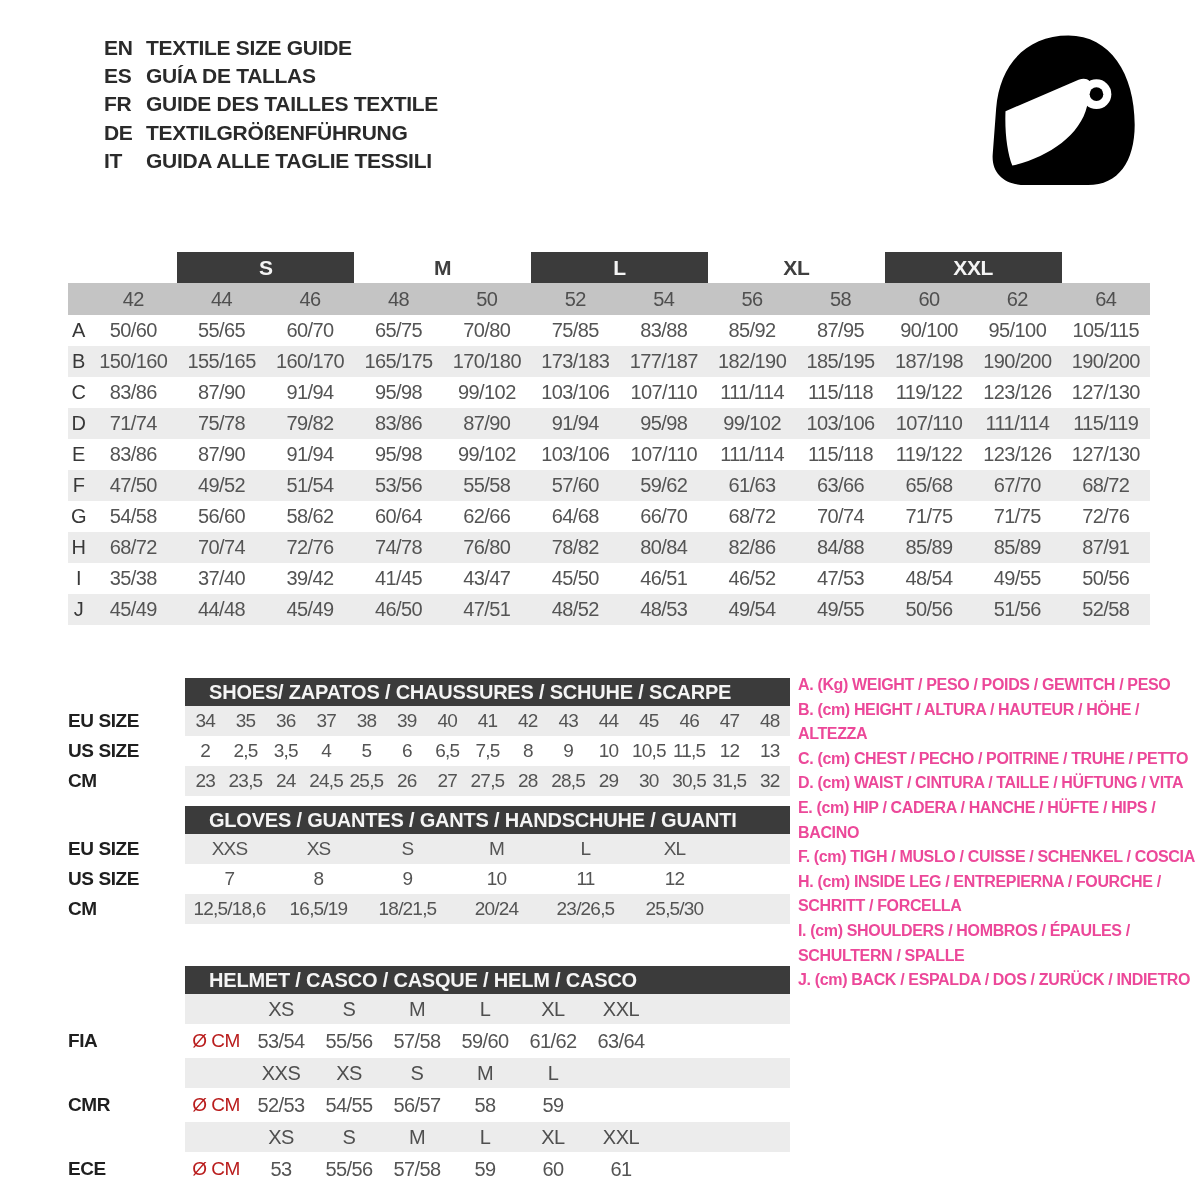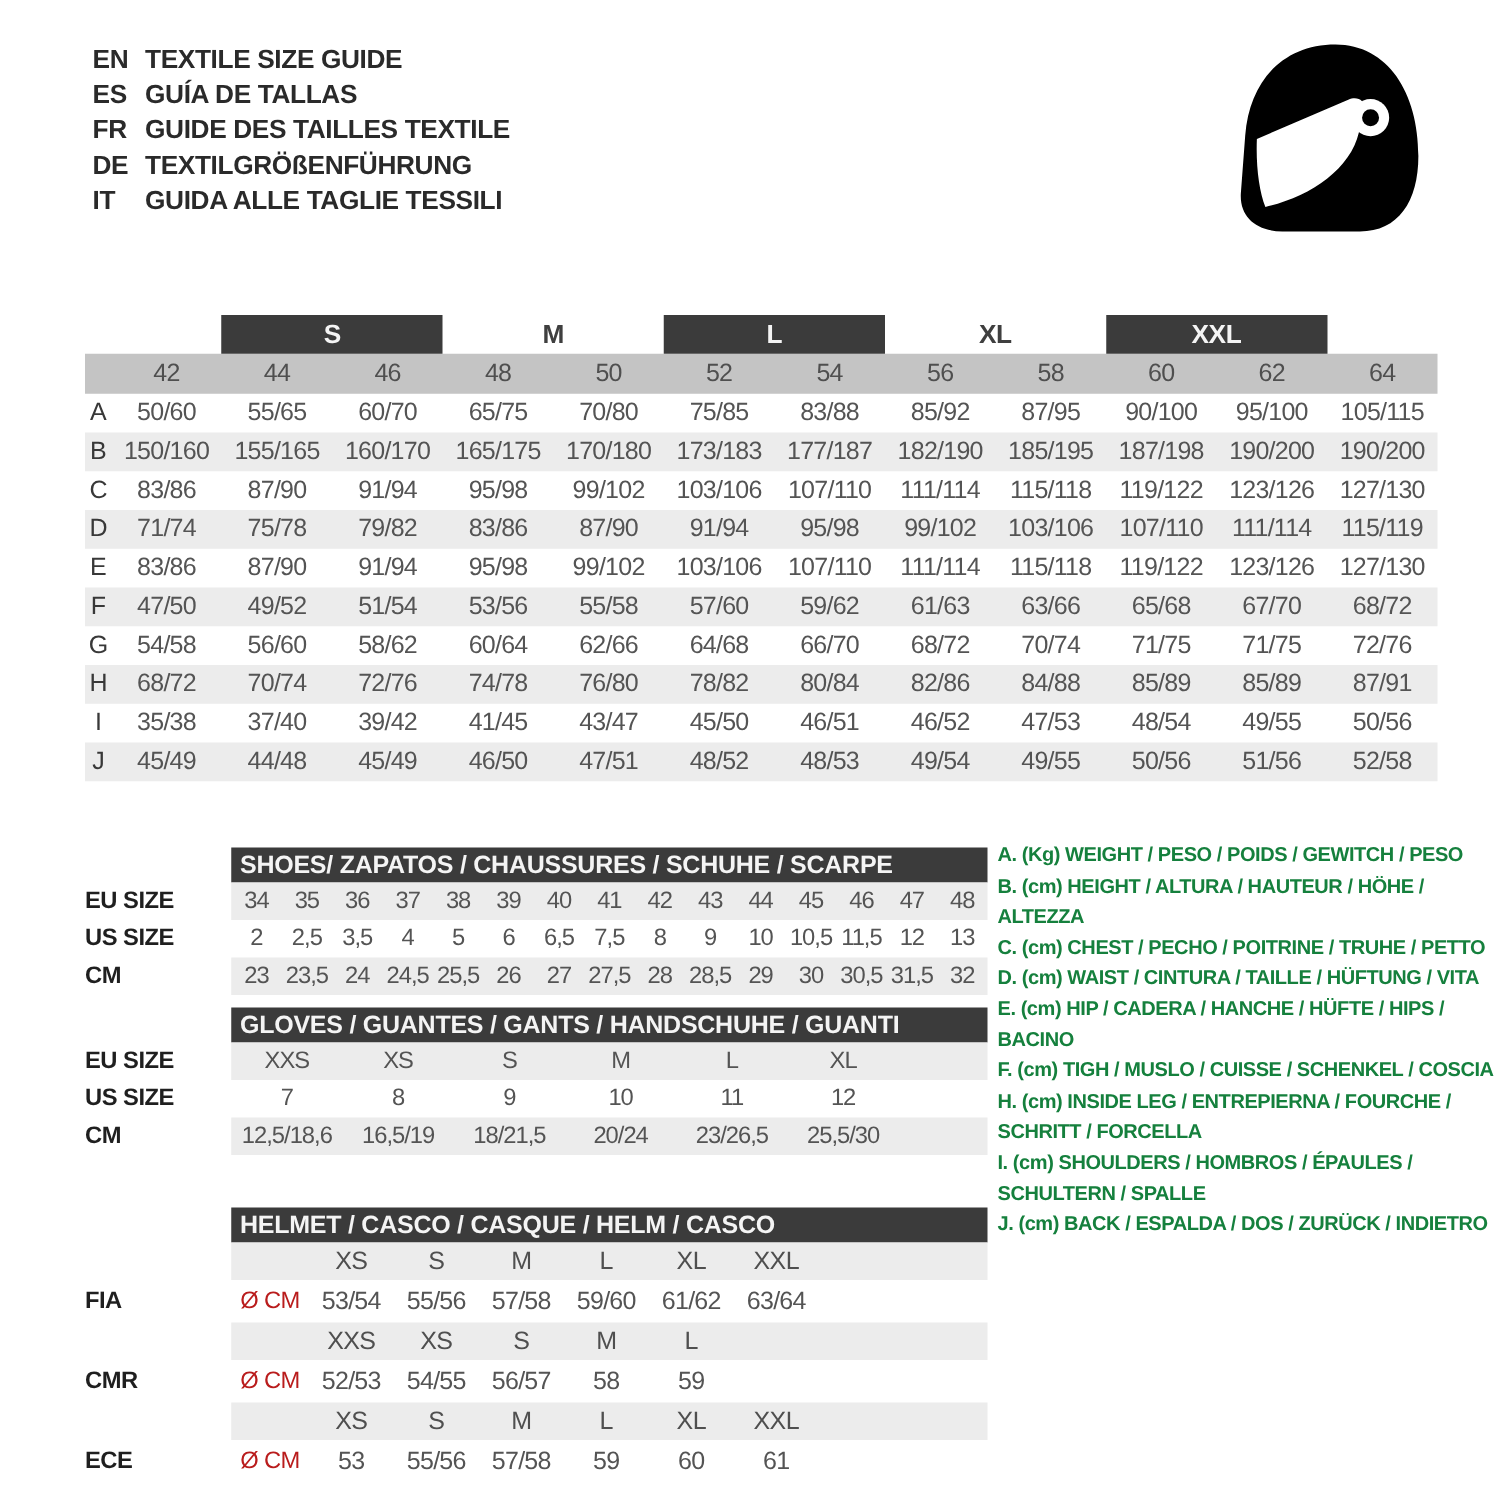--- a/index.html
+++ b/index.html
@@ -5,21 +5,21 @@
   html,body{margin:0;padding:0;background:#fff;}
   .page{position:relative;width:1200px;height:1200px;background:#ffffff;overflow:hidden;
         font-family:"Liberation Sans","DejaVu Sans",sans-serif;color:#333;}
   :root{
     --dark:#3b3b3b; --band:#c4c4c4; --stripe:#ececec;
     --num:#545454; --label:#1f1f1f; --barText:#f4f4f4;
   }
   
   .lang-list{position:absolute;left:74px;top:34px;}
   .lang-row{display:flex;line-height:28.2px;font-size:21px;font-weight:700;
-            letter-spacing:-0.3px;color:#2a2a2a;}
+            letter-spacing:-0.3px;color:#2a2a2a;margin-left:30px;}
   .lang-code{width:42px;}
   
   .helmet-logo{position:absolute;left:980px;top:26px;width:170px;height:172px;}
   
   .apparel{position:absolute;left:68px;top:252px;width:1082px;}
   .agrid{display:grid;grid-template-columns:21px repeat(12,1fr);align-items:center;}
   .group-row{height:31px;}
   .group{height:31px;display:flex;align-items:center;justify-content:center;
          font-size:21px;font-weight:700;letter-spacing:-0.3px;}
   .group.boxed{background:var(--dark);color:var(--barText);}
@@ -28,38 +28,38 @@
   .arow{height:31px;}
   .arow.shaded{background:var(--stripe);}
   .cell{text-align:center;}
   .val{font-size:20px;color:var(--num);letter-spacing:-0.6px;white-space:nowrap;}
   .band .val{color:#4f4f4f;}
   .rlabel{font-size:20px;color:#383838;letter-spacing:-0.5px;}
   
   .section{position:absolute;left:68px;width:722px;}
   .shoes{top:678px;} .gloves{top:806px;} .helmet{top:966px;}
   .bar{margin-left:117px;height:28px;background:var(--dark);color:var(--barText);
-       display:flex;align-items:center;padding-left:7px;box-sizing:border-box;
+       display:flex;align-items:center;padding-left:24px;box-sizing:border-box;
        font-size:20px;font-weight:700;letter-spacing:-0.2px;white-space:nowrap;}
   .srow,.grow,.hrow{position:relative;z-index:0;align-items:center;}
   .srow{display:grid;grid-template-columns:117px repeat(15,1fr);height:30px;}
   .grow{display:grid;grid-template-columns:117px repeat(6,89px) 1fr;height:30px;}
   .hrow{display:grid;grid-template-columns:117px 62px repeat(6,68px) 1fr;}
   .hrow.hsizes{height:30px;}
   .hrow.hvals{height:34px;}
   .shadedR::before{content:"";position:absolute;left:117px;right:0;top:0;bottom:0;
                    background:var(--stripe);z-index:-1;}
   .slabel{font-size:19px;font-weight:700;letter-spacing:-0.4px;color:var(--label);
           text-align:left;}
   .srow .val,.grow .val{font-size:19px;letter-spacing:-0.8px;}
   .hsz{font-size:20px;color:#4f4f4f;letter-spacing:-0.5px;text-align:center;}
   .unit{font-size:19px;color:#b91c1c;letter-spacing:-0.5px;text-align:center;white-space:nowrap;}
   
   .legend{position:absolute;left:798px;top:673px;width:400px;}
-  .legend-item{font-size:16px;font-weight:700;letter-spacing:-0.35px;color:#15803d;
+  .legend-item{font-size:16px;font-weight:700;letter-spacing:-0.35px;color:#ec4899;
                line-height:24.6px;white-space:pre-line;}
 </style>
 </head>
 <body>
 
 <div class="page">
 
   <div class="lang-list">
       <div class="lang-row">
         <span class="lang-code">EN</span>

